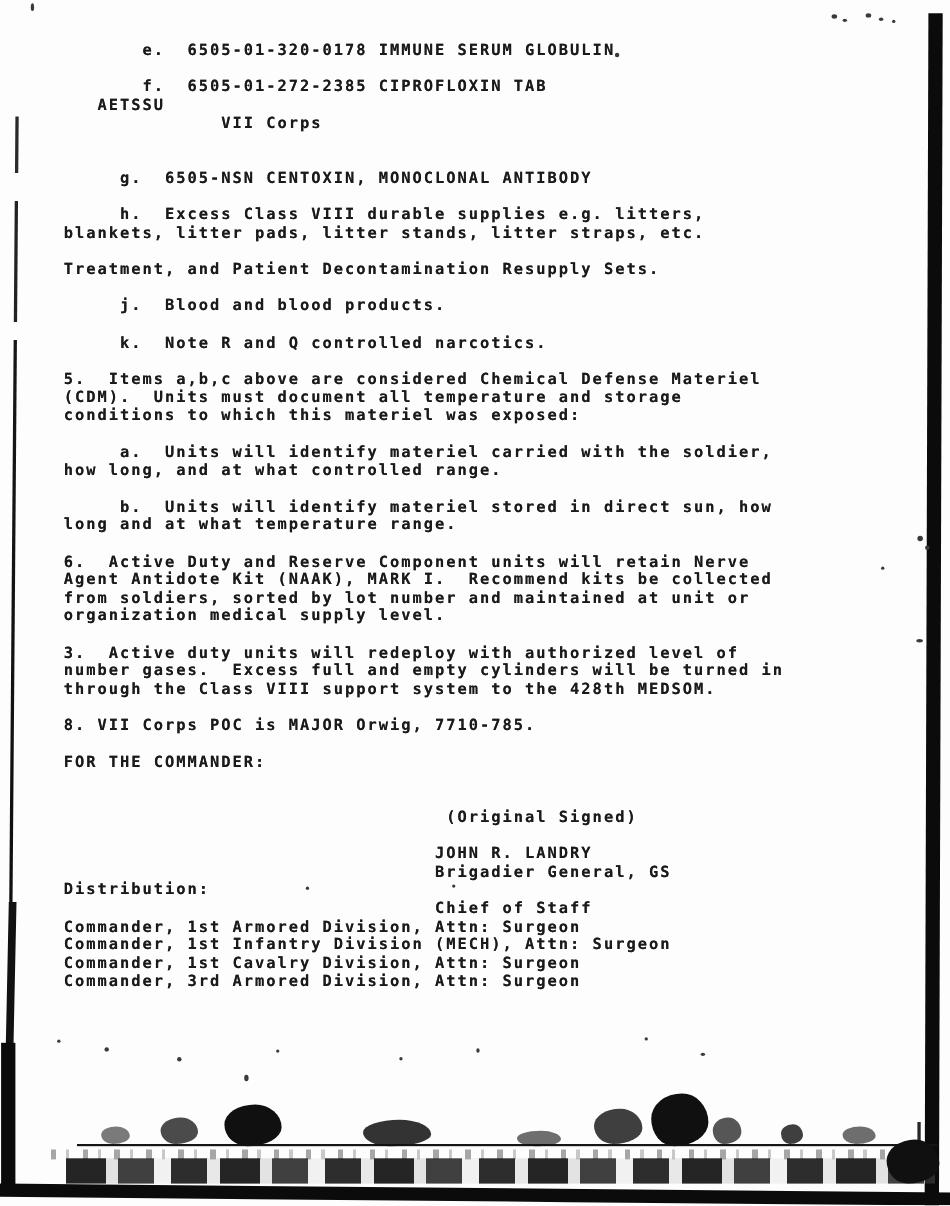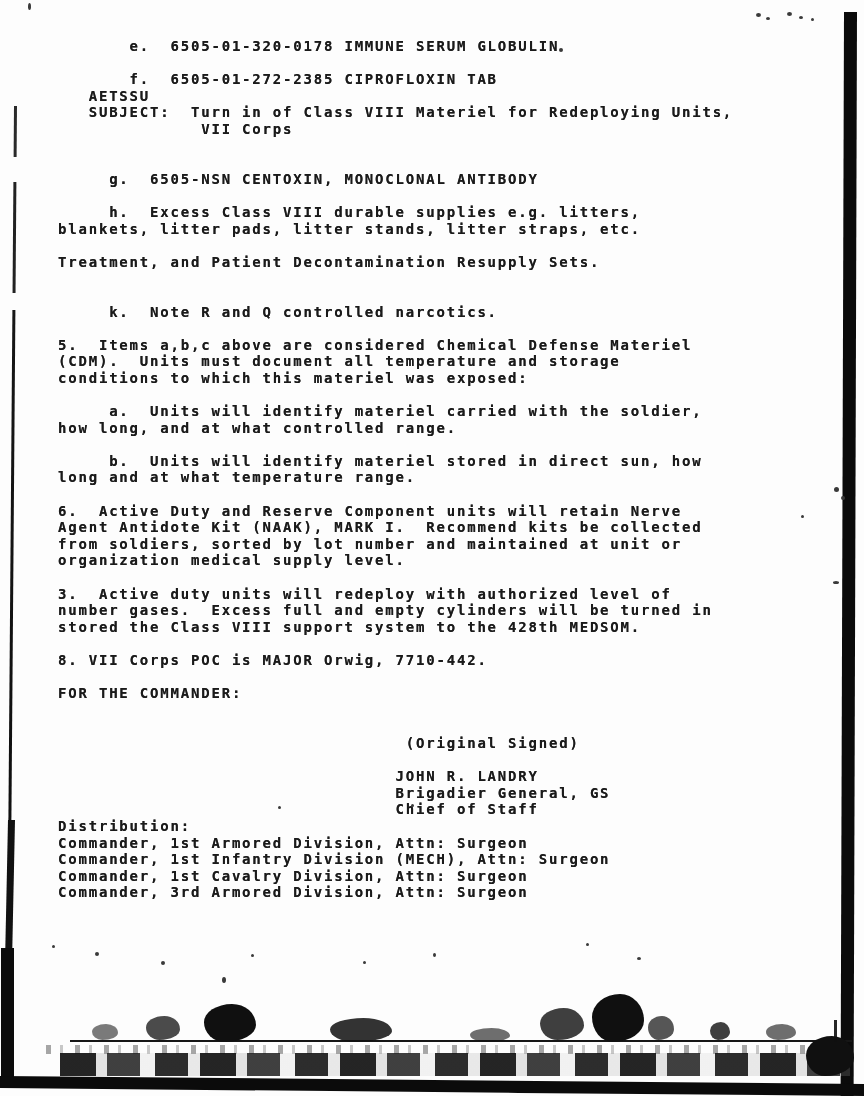--- a/index.html
+++ b/index.html
@@ -54,64 +54,64 @@
 </head>
 <body>
 
 <div class="page">
 
   <div class="doc">
       <div class="doc-line">       e.  6505-01-320-0178 IMMUNE SERUM GLOBULIN</div>
       <div class="doc-line"></div>
       <div class="doc-line">       f.  6505-01-272-2385 CIPROFLOXIN TAB</div>
       <div class="doc-line">   AETSSU</div>
-      <div class="doc-line">   SUBJECT:  Turn in of Class VIII Materiel for Redeploying Units,</div>
       <div class="doc-line">              VII Corps</div>
       <div class="doc-line"></div>
       <div class="doc-line"></div>
       <div class="doc-line">     g.  6505-NSN CENTOXIN, MONOCLONAL ANTIBODY</div>
       <div class="doc-line"></div>
       <div class="doc-line">     h.  Excess Class VIII durable supplies e.g. litters,</div>
       <div class="doc-line">blankets, litter pads, litter stands, litter straps, etc.</div>
       <div class="doc-line"></div>
       <div class="doc-line">Treatment, and Patient Decontamination Resupply Sets.</div>
       <div class="doc-line"></div>
+      <div class="doc-line">     j.  Blood and blood products.</div>
       <div class="doc-line"></div>
       <div class="doc-line">     k.  Note R and Q controlled narcotics.</div>
       <div class="doc-line"></div>
       <div class="doc-line">5.  Items a,b,c above are considered Chemical Defense Materiel</div>
       <div class="doc-line">(CDM).  Units must document all temperature and storage</div>
       <div class="doc-line">conditions to which this materiel was exposed:</div>
       <div class="doc-line"></div>
       <div class="doc-line">     a.  Units will identify materiel carried with the soldier,</div>
       <div class="doc-line">how long, and at what controlled range.</div>
       <div class="doc-line"></div>
       <div class="doc-line">     b.  Units will identify materiel stored in direct sun, how</div>
       <div class="doc-line">long and at what temperature range.</div>
       <div class="doc-line"></div>
       <div class="doc-line">6.  Active Duty and Reserve Component units will retain Nerve</div>
       <div class="doc-line">Agent Antidote Kit (NAAK), MARK I.  Recommend kits be collected</div>
       <div class="doc-line">from soldiers, sorted by lot number and maintained at unit or</div>
       <div class="doc-line">organization medical supply level.</div>
       <div class="doc-line"></div>
       <div class="doc-line">3.  Active duty units will redeploy with authorized level of</div>
       <div class="doc-line">number gases.  Excess full and empty cylinders will be turned in</div>
-      <div class="doc-line">stored the Class VIII support system to the 428th MEDSOM.</div>
+      <div class="doc-line">through the Class VIII support system to the 428th MEDSOM.</div>
       <div class="doc-line"></div>
-      <div class="doc-line">8. VII Corps POC is MAJOR Orwig, 7710-442.</div>
+      <div class="doc-line">8. VII Corps POC is MAJOR Orwig, 7710-785.</div>
       <div class="doc-line"></div>
       <div class="doc-line">FOR THE COMMANDER:</div>
       <div class="doc-line"></div>
       <div class="doc-line"></div>
       <div class="doc-line">                                  (Original Signed)</div>
       <div class="doc-line"></div>
       <div class="doc-line">                                 JOHN R. LANDRY</div>
       <div class="doc-line">                                 Brigadier General, GS</div>
+      <div class="doc-line">Distribution:</div>
       <div class="doc-line">                                 Chief of Staff</div>
-      <div class="doc-line">Distribution:</div>
       <div class="doc-line">Commander, 1st Armored Division, Attn: Surgeon</div>
       <div class="doc-line">Commander, 1st Infantry Division (MECH), Attn: Surgeon</div>
       <div class="doc-line">Commander, 1st Cavalry Division, Attn: Surgeon</div>
       <div class="doc-line">Commander, 3rd Armored Division, Attn: Surgeon</div>
     </div>
 
   <div>
     <div class="art left-line"></div>
     <div class="art left-thick"></div>
     <div class="art bl-corner"></div>

